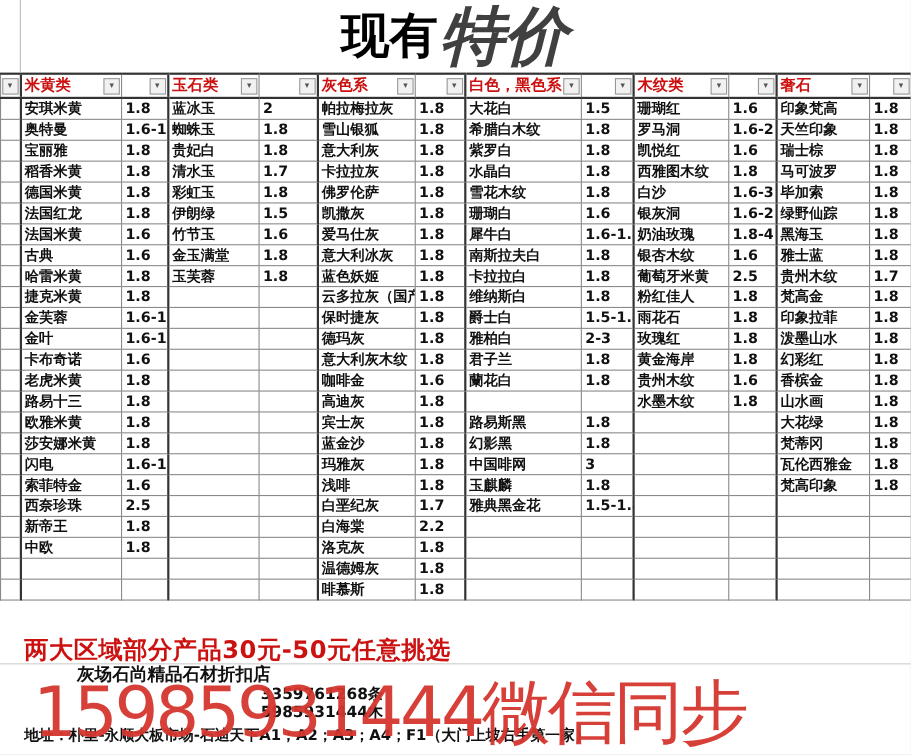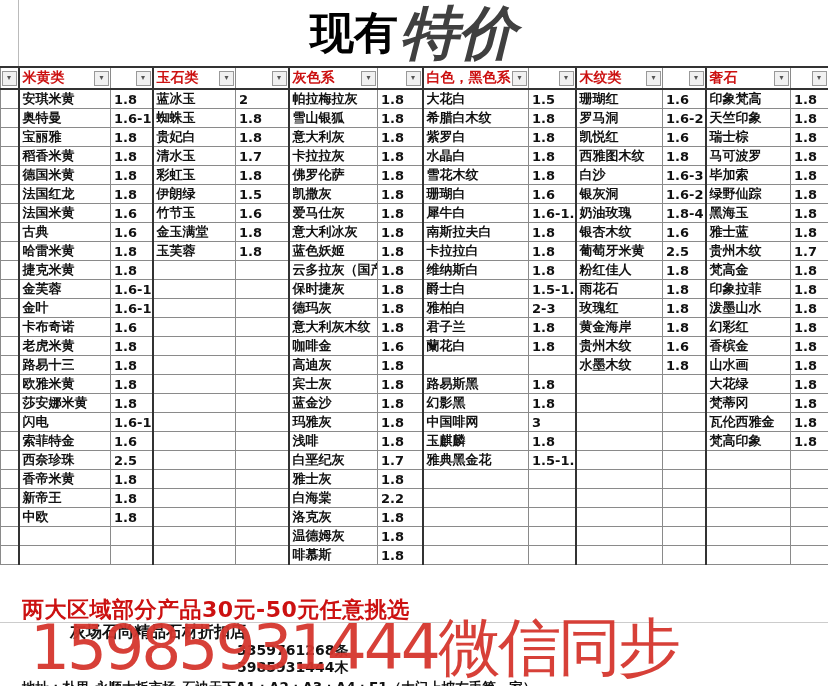--- a/index.html
+++ b/index.html
@@ -447,35 +447,20 @@
           <td class="price">1.7</td>
           <td class="gs">雅典黑金花</td>
           <td class="price">1.5-1.8</td>
           <td class="gs"></td>
           <td class="price"></td>
           <td class="gs"></td>
           <td class="price"></td>
         </tr>
         <tr>
           <td class="c0"></td>
-          <td class="gs">香帝米黄</td>
-          <td class="price">1.8</td>
-          <td class="gs"></td>
-          <td class="price"></td>
-          <td class="gs">雅士灰</td>
-          <td class="price">1.8</td>
-          <td class="gs"></td>
-          <td class="price"></td>
-          <td class="gs"></td>
-          <td class="price"></td>
-          <td class="gs"></td>
-          <td class="price"></td>
-        </tr>
-        <tr>
-          <td class="c0"></td>
           <td class="gs">新帝王</td>
           <td class="price">1.8</td>
           <td class="gs"></td>
           <td class="price"></td>
           <td class="gs">白海棠</td>
           <td class="price">2.2</td>
           <td class="gs"></td>
           <td class="price"></td>
           <td class="gs"></td>
           <td class="price"></td>

